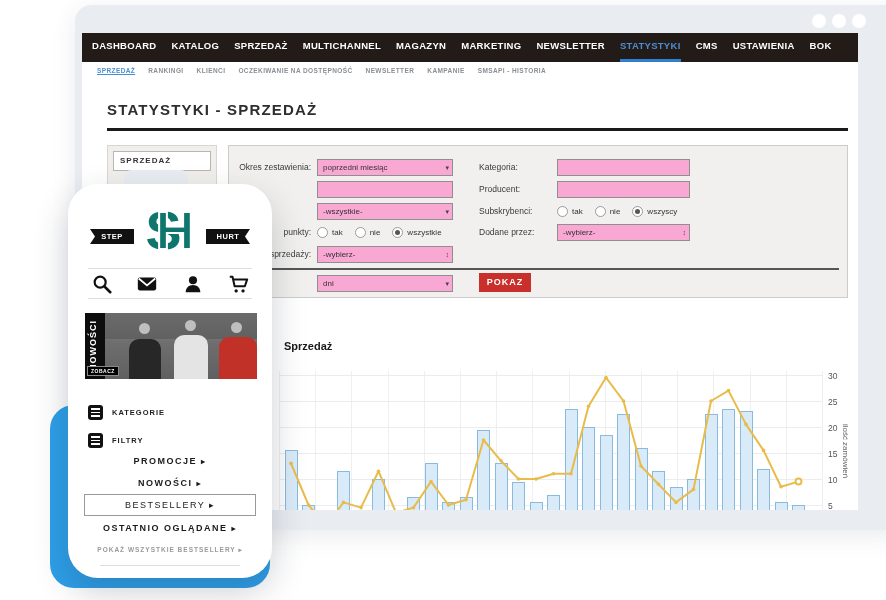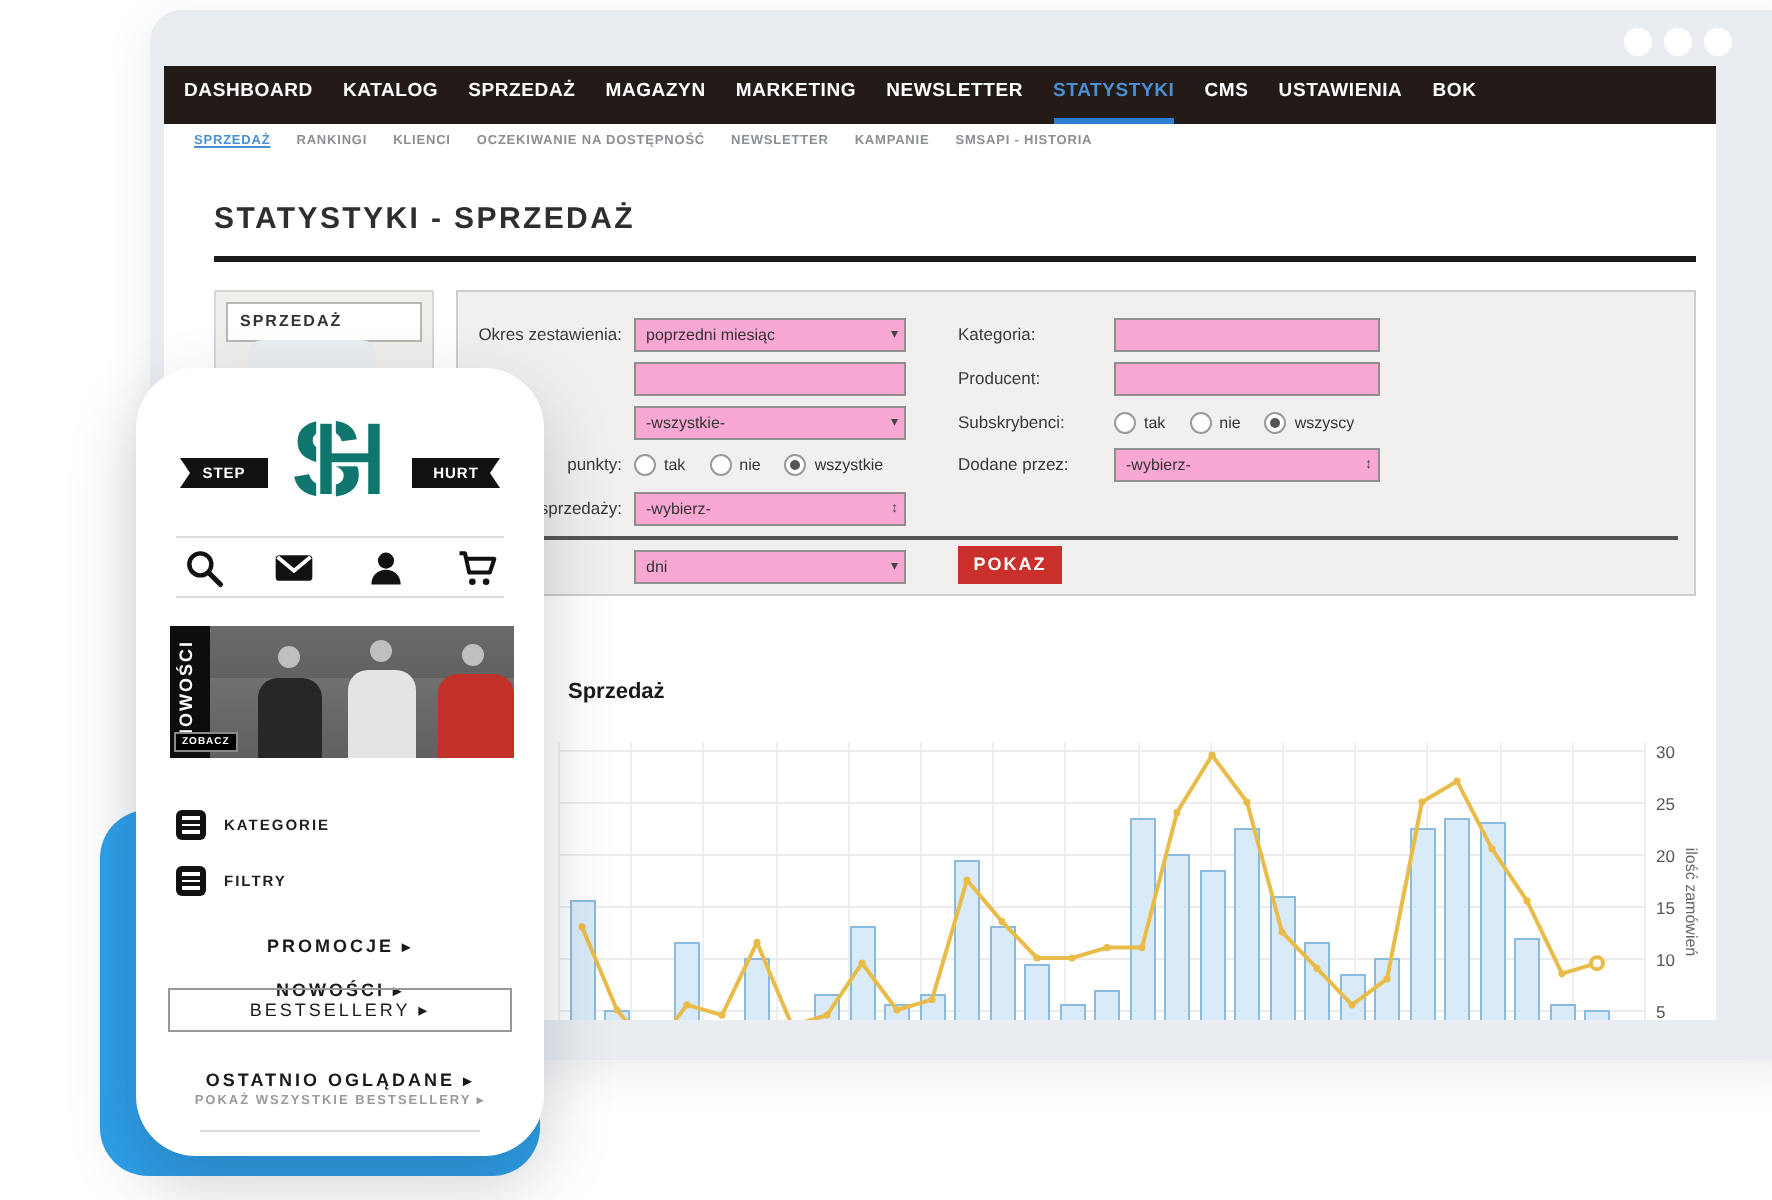--- a/index.html
+++ b/index.html
@@ -93,21 +93,21 @@
                 color:#fff;font-size:9px;font-weight:700;letter-spacing:1px;white-space:nowrap;}
   .banner-tag{position:absolute;left:2px;bottom:3px;background:#000;border:1px solid #8a8a8a;
               color:#fff;font-size:5px;font-weight:700;padding:1px 3px;letter-spacing:.5px;}
   
   .toggle-row{position:absolute;left:20px;display:flex;align-items:center;}
   .burger{width:15px;height:15px;background:#111;border-radius:3px;display:flex;flex-direction:column;
           justify-content:center;align-items:center;gap:2px;margin-right:9px;}
   .burger i{display:block;width:9px;height:1.5px;background:#fff;}
   .toggle-lbl{font-size:7.5px;font-weight:700;letter-spacing:1px;color:#222;}
   .ph-link{position:absolute;left:0;width:204px;text-align:center;font-size:9px;font-weight:700;
-           letter-spacing:1.5px;color:#1a1a1a;cursor:pointer;margin-top:12px;}
+           letter-spacing:1.5px;color:#1a1a1a;cursor:pointer;}
   .ph-link .ar{font-size:8px;}
   .ph-link-box{position:absolute;left:16px;width:172px;height:22px;border:1px solid #999;
                box-sizing:border-box;text-align:center;line-height:20px;font-size:9px;font-weight:400;
                letter-spacing:1.5px;color:#1a1a1a;cursor:pointer;}
   .ph-footlink{position:absolute;left:0;width:204px;text-align:center;font-size:6.5px;font-weight:700;
                letter-spacing:1px;color:#9a9a9a;cursor:pointer;}
 </style>
 </head>
 <body>
 
@@ -118,20 +118,21 @@
   <div class="browser">
     <div class="win-dot" style="left:737px"></div>
     <div class="win-dot" style="left:757px"></div>
     <div class="win-dot" style="left:777px"></div>
 
     <div class="win-content">
       <div class="navbar">
           <div class="nav-item">DASHBOARD</div>
           <div class="nav-item">KATALOG</div>
           <div class="nav-item">SPRZEDAŻ</div>
+          <div class="nav-item">MULTICHANNEL</div>
           <div class="nav-item">MAGAZYN</div>
           <div class="nav-item">MARKETING</div>
           <div class="nav-item">NEWSLETTER</div>
           <div class="nav-item active">STATYSTYKI</div>
           <div class="nav-item">CMS</div>
           <div class="nav-item">USTAWIENIA</div>
           <div class="nav-item">BOK</div>
         </div>
       <div class="subnav">
           <div class="subnav-item active">SPRZEDAŻ</div>

